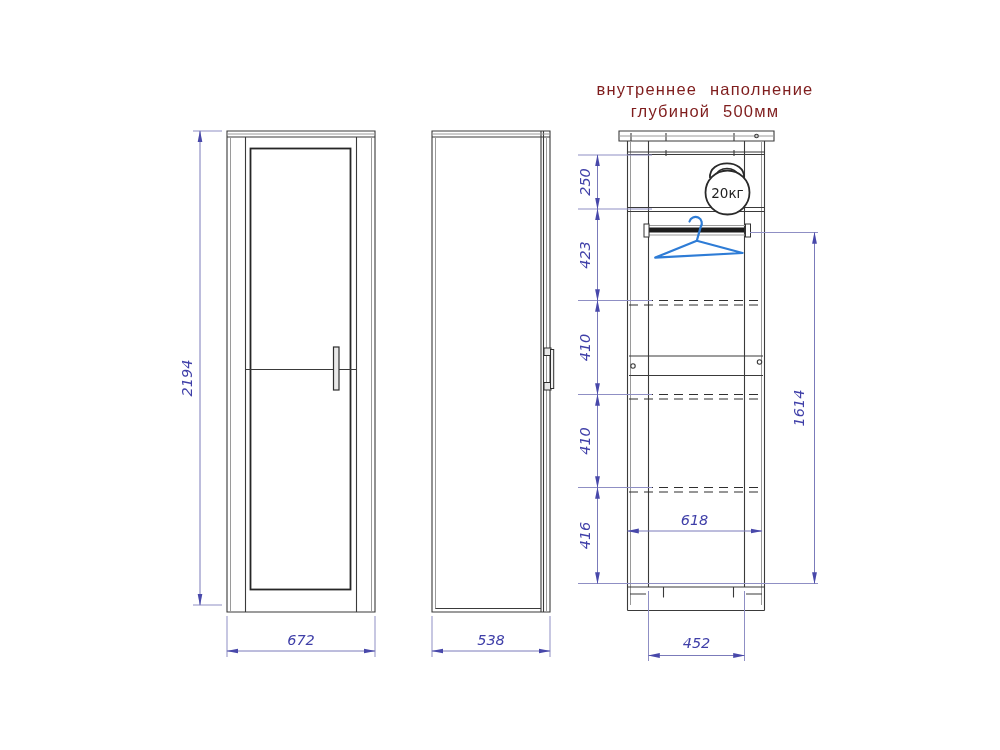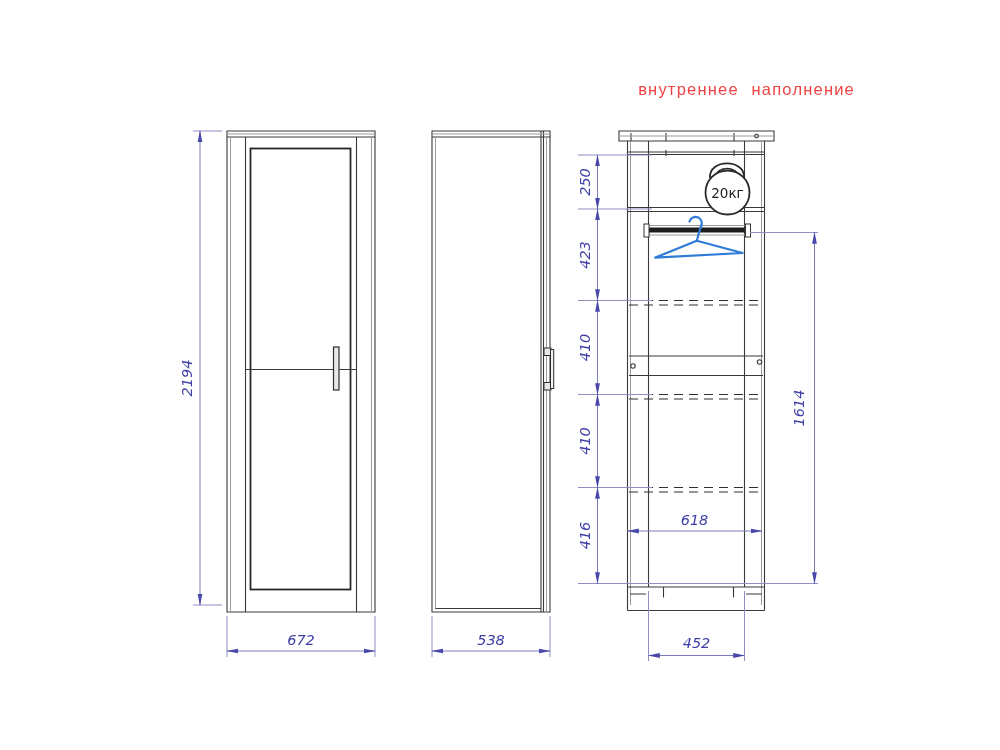--- a/index.html
+++ b/index.html
@@ -1,37 +1,38 @@
 <!DOCTYPE html>
 <html><head>
 <meta charset="utf-8">
 <style>
   html,body{margin:0;padding:0;background:#ffffff;}
   .canvas{position:relative;width:1000px;height:750px;background:#ffffff;overflow:hidden;
           font-family:"Liberation Sans",sans-serif;}
-  .title{position:absolute;left:555px;top:78px;width:300px;text-align:right;
-         color:#ef4444;font-size:16.5px;line-height:22px;letter-spacing:1.2px;word-spacing:7px;}
+  .title{position:absolute;left:555px;top:78px;width:300px;text-align:center;
+         color:#7f1d1d;font-size:16.5px;line-height:22px;letter-spacing:1.2px;word-spacing:7px;}
   svg{position:absolute;left:0;top:0;}
   .thin{stroke:#3a3a3a;stroke-width:1.1;fill:none;}
   .thick{stroke:#262626;stroke-width:1.8;fill:none;}
   .lite{stroke:#9a9a9a;stroke-width:1;fill:none;}
   .dash{stroke:#2f2f2f;stroke-width:1.2;fill:none;stroke-dasharray:9 6;}
   .ext{stroke:#8f8fc4;stroke-width:1;fill:none;}
   .dim{stroke:#7b7bba;stroke-width:1;fill:none;}
   .dimtxt{font-family:"DejaVu Sans",sans-serif;font-style:italic;font-size:14.5px;fill:#3f3fa8;}
   .weighttxt{font-family:"DejaVu Sans",sans-serif;font-size:13.5px;fill:#1f1f1f;}
   .hanger{stroke:#2e7cd6;stroke-width:2.2;fill:none;stroke-linecap:round;stroke-linejoin:round;}
 </style>
 </head>
 <body>
 
 <div class="canvas">
 
   <div class="title">
     <div>внутреннее наполнение</div>
+    <div>глубиной 500мм</div>
   </div>
 
   <svg width="1000" height="750" viewBox="0 0 1000 750">
     <defs>
       <marker id="arr" viewBox="0 0 12 6" refX="11.3" refY="3" markerWidth="12" markerHeight="6" markerUnits="userSpaceOnUse" orient="auto-start-reverse">
         <path d="M0,0.6 L12,3 L0,5.4 Z" fill="#4848aa"></path>
       </marker>
     </defs>
 
     <g>

